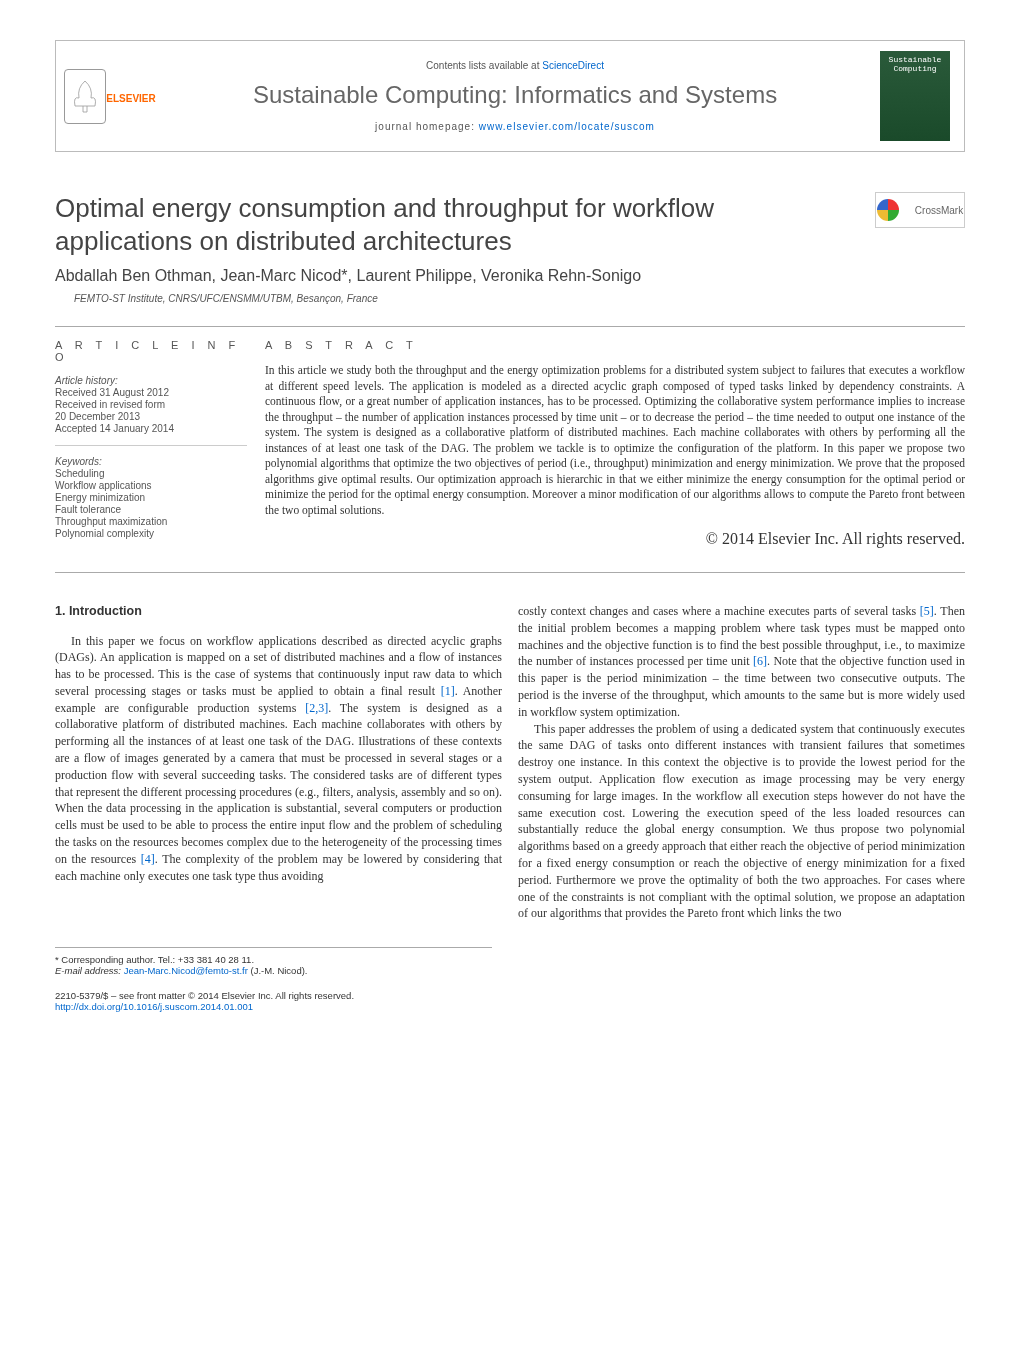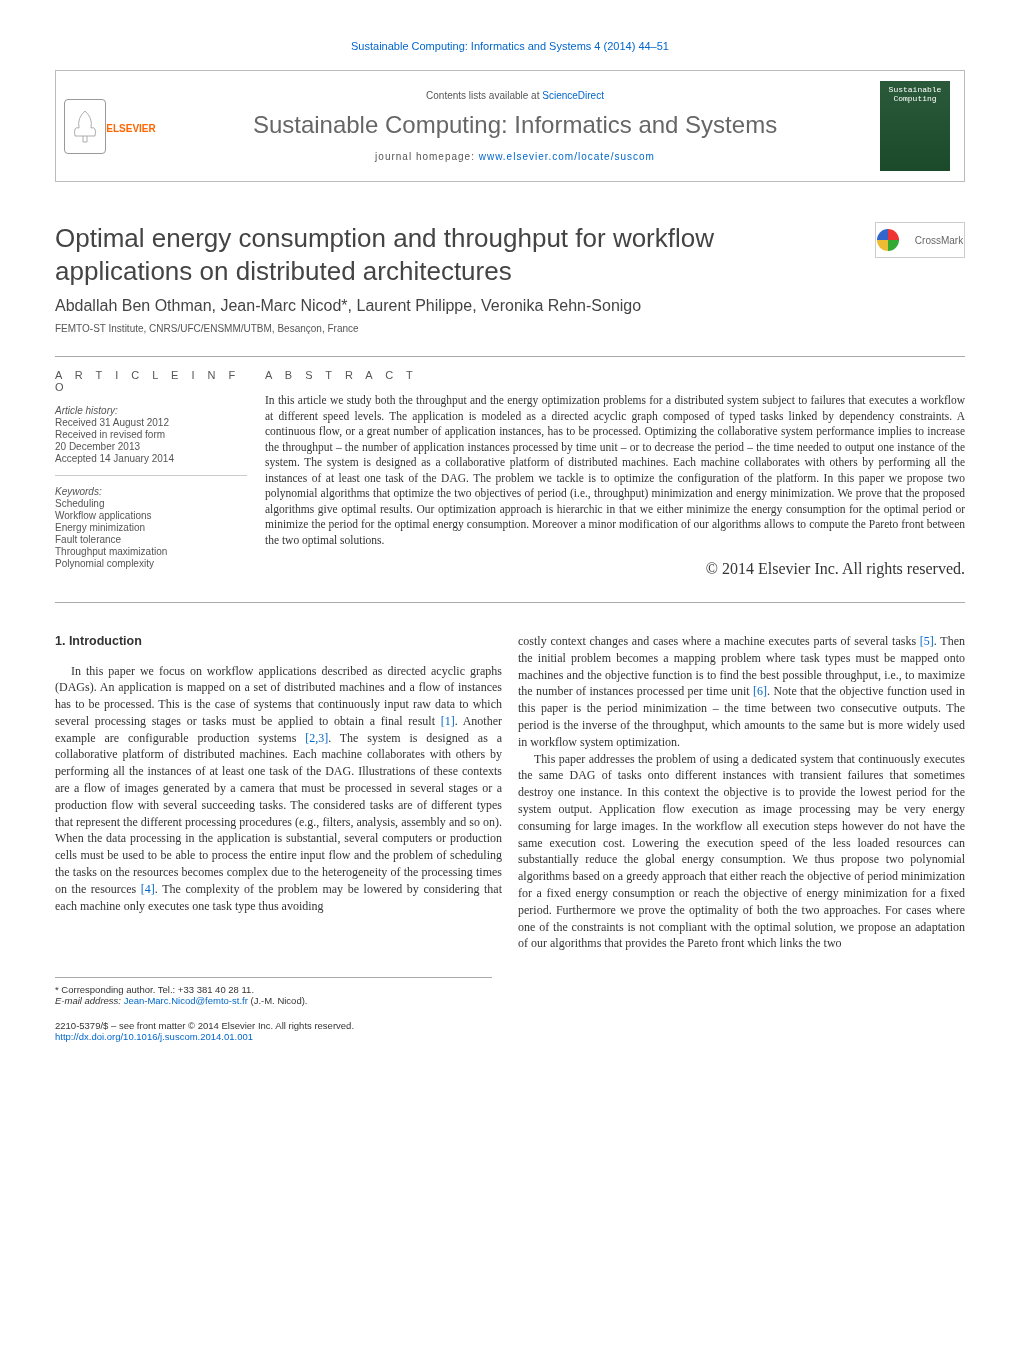--- a/index.html
+++ b/index.html
@@ -129,23 +129,25 @@
     background: conic-gradient(#e33 0 25%, #3a3 25% 50%, #eb3 50% 75%, #36c 75% 100%);
   }
   .authors {
     font-size: 16px;
     color: #444;
     font-family: Arial, sans-serif;
     margin-bottom: 8px;
   }
   .affiliation {
     font-size: 10px;
+    font-style: italic;
     color: #555;
     font-family: Arial, sans-serif;
     margin-bottom: 22px;
+    margin-left: 19px;
   }
   .info-abstract-row {
     display: flex;
     border-top: 1px solid #aaa;
     border-bottom: 1px solid #aaa;
     margin-bottom: 30px;
   }
   .article-info {
     width: 210px;
     padding: 12px 18px 12px 0;
@@ -227,21 +229,20 @@
     margin-top: 14px;
     font-size: 9.5px;
     font-family: Arial, sans-serif;
   }
 </style>
 </head>
 <body>
 
 <div class="page">
 
-  <div class="header-link">Sustainable Computing: Informatics and Systems 4 (2014) 44–51</div>
 
   <div class="journal-box">
     <div class="elsevier-logo">
       <div class="elsevier-tree">
         <svg width="40" height="40" viewBox="0 0 40 40">
             <path d="M20 5 Q12 12 14 22 Q8 20 10 30 L30 30 Q32 20 26 22 Q28 12 20 5 M18 30 L18 36 L22 36 L22 30" fill="none" stroke="#999" stroke-width="0.8"></path>
           </svg>
       </div>
       <div class="elsevier-text">ELSEVIER</div>
     </div>

